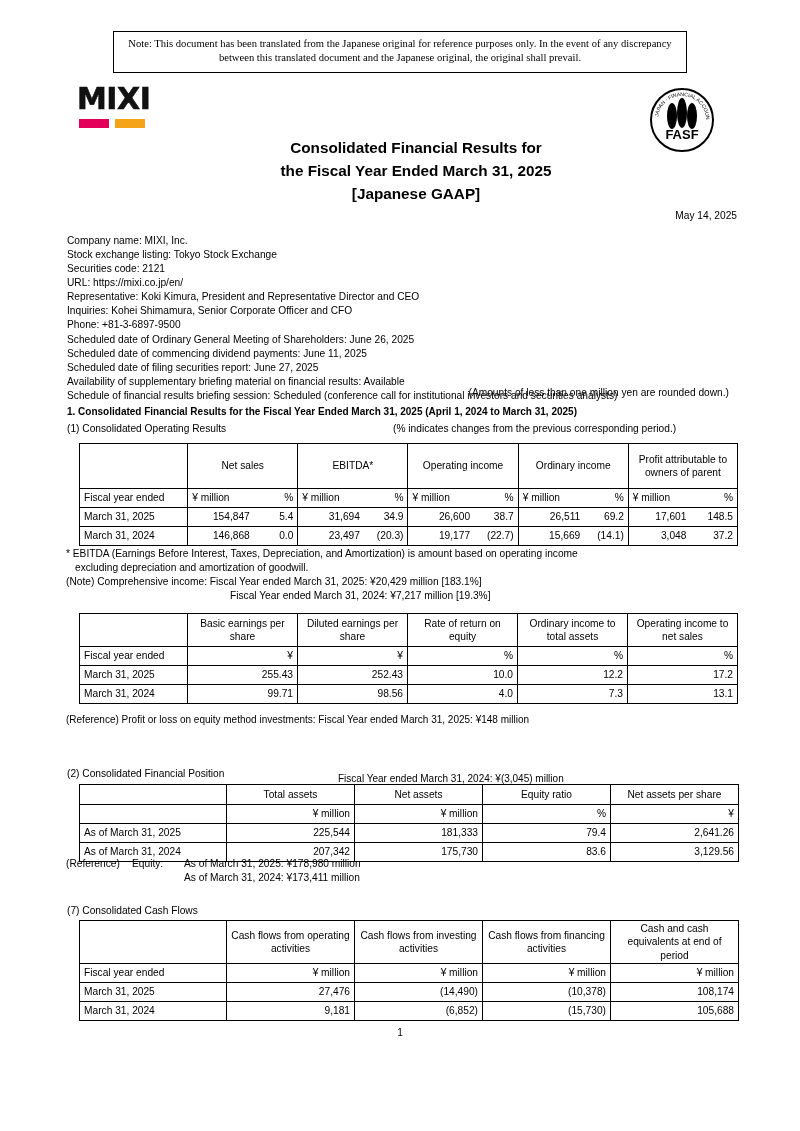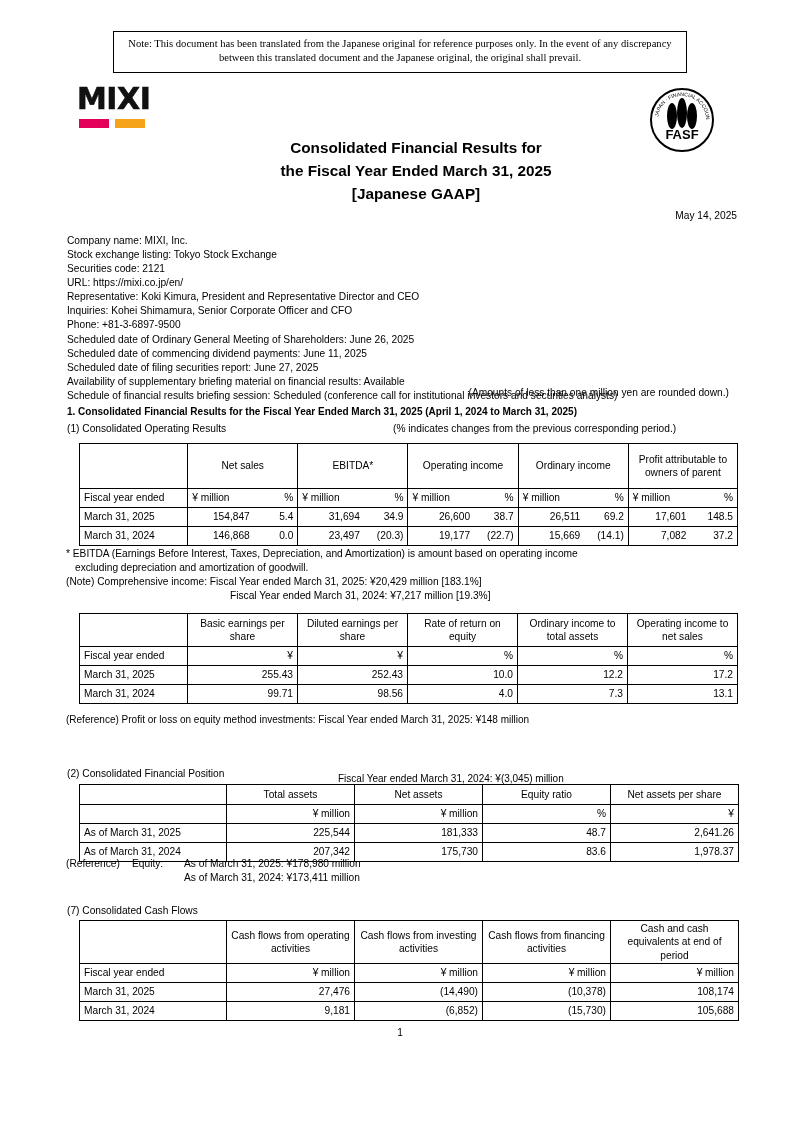--- a/index.html
+++ b/index.html
@@ -365,21 +365,21 @@
     <tr class="body-row">
       <td class="lbl">March 31, 2024</td>
       <td class="num nb-r">146,868</td>
       <td class="num nb-l">0.0</td>
       <td class="num nb-r">23,497</td>
       <td class="num nb-l">(20.3)</td>
       <td class="num nb-r">19,177</td>
       <td class="num nb-l">(22.7)</td>
       <td class="num nb-r">15,669</td>
       <td class="num nb-l">(14.1)</td>
-      <td class="num nb-r">7,082</td>
+      <td class="num nb-r">3,048</td>
       <td class="num nb-l">37.2</td>
     </tr>
   </tbody>
     </table>
 
   <div class="fn-ebitda">
     <span>* EBITDA (Earnings Before Interest, Taxes, Depreciation, and Amortization) is amount based on operating income</span>
     <span class="ind">excluding depreciation and amortization of goodwill.</span>
   </div>
 
@@ -460,29 +460,29 @@
       <td class="lbl"></td>
       <td class="num">¥ million</td>
       <td class="num">¥ million</td>
       <td class="num">%</td>
       <td class="num">¥</td>
     </tr>
     <tr class="body-row">
       <td class="lbl">As of March 31, 2025</td>
       <td class="num">225,544</td>
       <td class="num">181,333</td>
-      <td class="num">48.7</td>
+      <td class="num">79.4</td>
       <td class="num">2,641.26</td>
     </tr>
     <tr class="body-row">
       <td class="lbl">As of March 31, 2024</td>
       <td class="num">207,342</td>
       <td class="num">175,730</td>
       <td class="num">83.6</td>
-      <td class="num">1,978.37</td>
+      <td class="num">3,129.56</td>
     </tr>
   </tbody>
     </table>
 
   <div class="ref-equity">
     <span class="lbl-a">(Reference)</span><span class="lbl-b">Equity:</span><span>As of March 31, 2025: ¥178,980 million</span>
     <span class="l2">As of March 31, 2024: ¥173,411 million</span>
   </div>
 
   <div class="subhead-3">(7) Consolidated Cash Flows</div>

